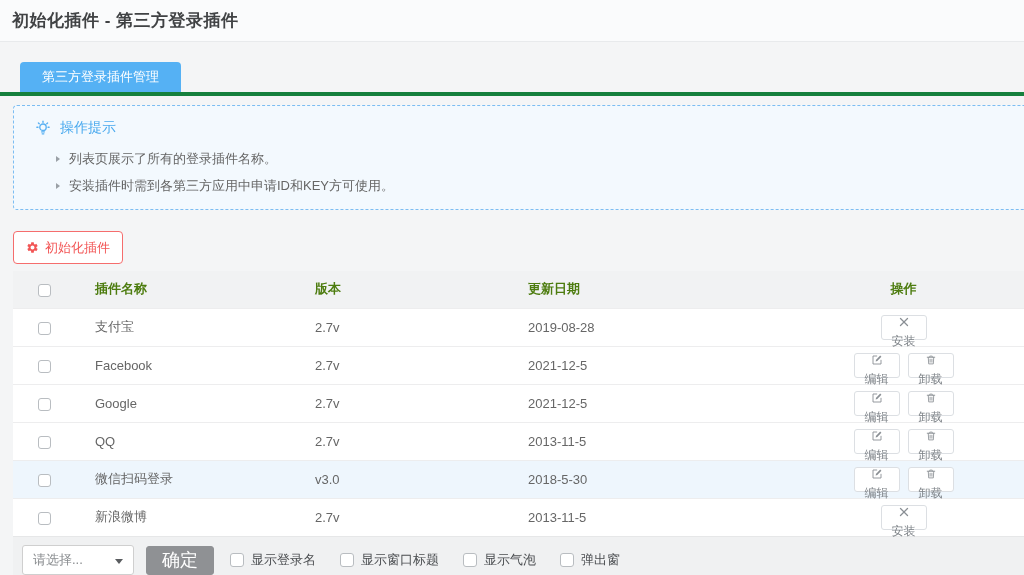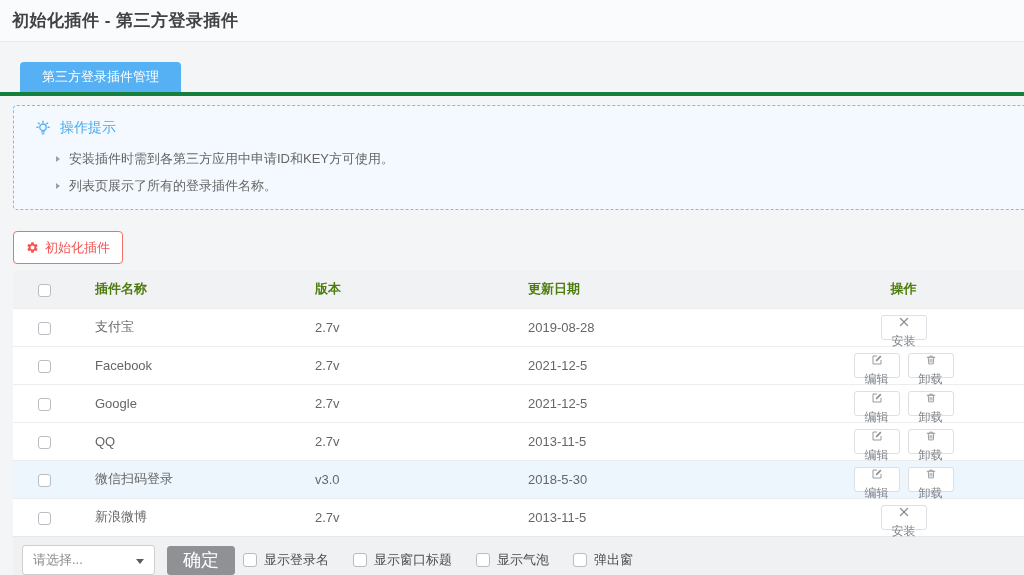--- a/index.html
+++ b/index.html
@@ -53,30 +53,30 @@
   .actwrap { display:inline-flex; gap:8px; }
   .tbtn { display:inline-flex; align-items:center; gap:5px; height:25px; padding:0 10px;
     background:#fff; border:1px solid #dcdfe3; border-radius:3px; color:#7f8489;
     font-size:12px; font-family:inherit; cursor:pointer;flex-direction:column; }
   .tbtn .ic { width:12px; height:12px; color:#8a8f94; }
 
   
   .footerbar { margin-left:13px; width:calc(100% - 13px); height:47px;
     background:#f0f1f2; border-top:1px solid #e6e7e8; border-radius:0 0 4px 4px;
     display:flex; align-items:center; padding-left:9px; }
-  .select { position:relative; width:133px; height:30px; background:#fff;
+  .select { position:relative; width:112px; height:30px; background:#fff;
     border:1px solid #cfcfcf; border-radius:3px; display:flex; align-items:center;
     padding:0 10px; color:#898c8f; font-size:13px; cursor:pointer; }
   .select .caret { position:absolute; right:10px; top:13px; width:0; height:0;
     border-top:5px solid #5a5d60; border-left:4.5px solid transparent;
     border-right:4.5px solid transparent; }
   .confirm-btn { margin-left:12px; height:29px; padding:0 15px; background:#8f9194;
     border:1px solid #8f9194; border-radius:3px; color:#fff; font-size:18px;
     font-family:inherit; cursor:pointer; }
-  .chkgroups { display:flex; align-items:center; margin-left:8px; gap:24px; }
+  .chkgroups { display:flex; align-items:center; margin-left:16px; gap:24px; }
   .chkgroup { display:flex; align-items:center; gap:7px; color:#4a4d50; font-size:13px; }
   .chkgroup .cbx { width:14px; height:14px; }
 
   .ic svg { width:100%; height:100%; display:block; }
 </style>
 </head>
 <body>
 
 
 
@@ -100,25 +100,25 @@
           <path d="M18.1 5.3L17 6.4"></path>
         <path d="M3.8 11h1.5"></path>
           <path d="M18.7 11h1.5"></path>
       </svg>
     </span>
     <span>操作提示</span>
   </div>
   <div class="tip-list">
     <div class="tip-item">
       <span class="tri"></span>
-      <span>安装插件时需到各第三方应用中申请ID和KEY方可使用。</span>
+      <span>列表页展示了所有的登录插件名称。</span>
     </div>
     <div class="tip-item">
       <span class="tri"></span>
-      <span>列表页展示了所有的登录插件名称。</span>
+      <span>安装插件时需到各第三方应用中申请ID和KEY方可使用。</span>
     </div>
   </div>
 </div>
 
 <button class="init-btn">
   <span class="ic">
     <svg viewBox="0 0 24 24" fill="currentColor">
       <path d="M19.14 12.94c.04-.3.06-.61.06-.94 0-.32-.02-.64-.07-.94l2.03-1.58c.18-.14.23-.41.12-.61l-1.92-3.32c-.12-.22-.37-.29-.59-.22l-2.39.96c-.5-.38-1.03-.7-1.62-.94l-.36-2.54c-.04-.24-.24-.41-.48-.41h-3.84c-.24 0-.43.17-.47.41l-.36 2.54c-.59.24-1.13.57-1.62.94l-2.39-.96c-.22-.08-.47 0-.59.22L2.74 8.87c-.12.21-.08.47.12.61l2.03 1.58c-.05.3-.09.63-.09.94s.02.64.07.94l-2.03 1.58c-.18.14-.23.41-.12.61l1.92 3.32c.12.22.37.29.59.22l2.39-.96c.5.38 1.03.7 1.62.94l.36 2.54c.05.24.24.41.48.41h3.84c.24 0 .44-.17.47-.41l.36-2.54c.59-.24 1.13-.56 1.62-.94l2.39.96c.22.08.47 0 .59-.22l1.92-3.32c.12-.22.07-.47-.12-.61l-2.01-1.58zM12 15.6c-1.98 0-3.6-1.62-3.6-3.6s1.62-3.6 3.6-3.6 3.6 1.62 3.6 3.6-1.62 3.6-3.6 3.6z"></path>
     </svg>
   </span>

